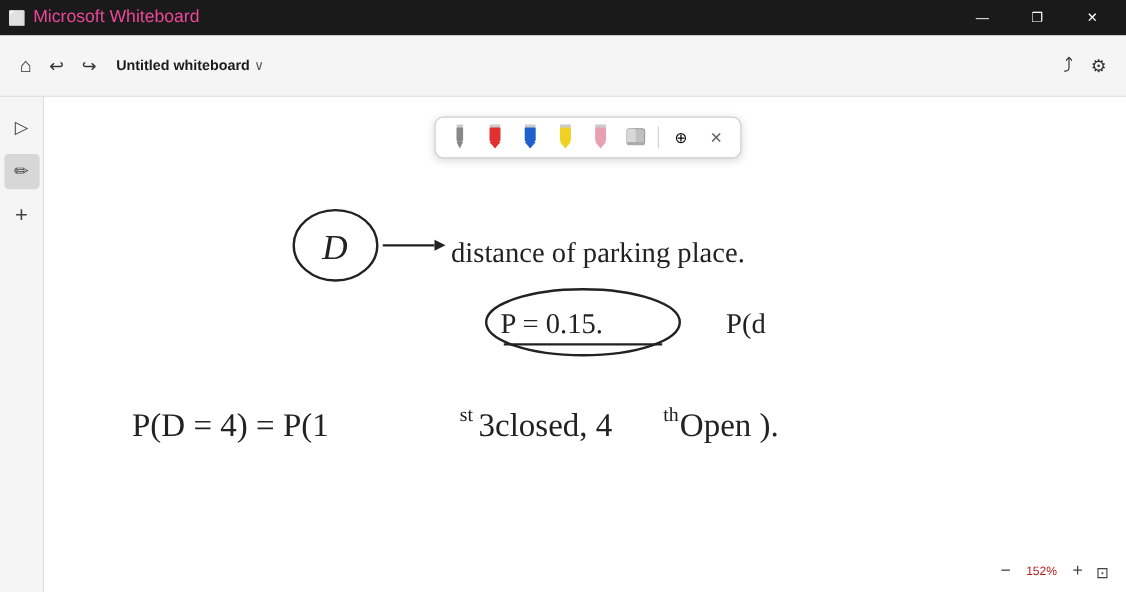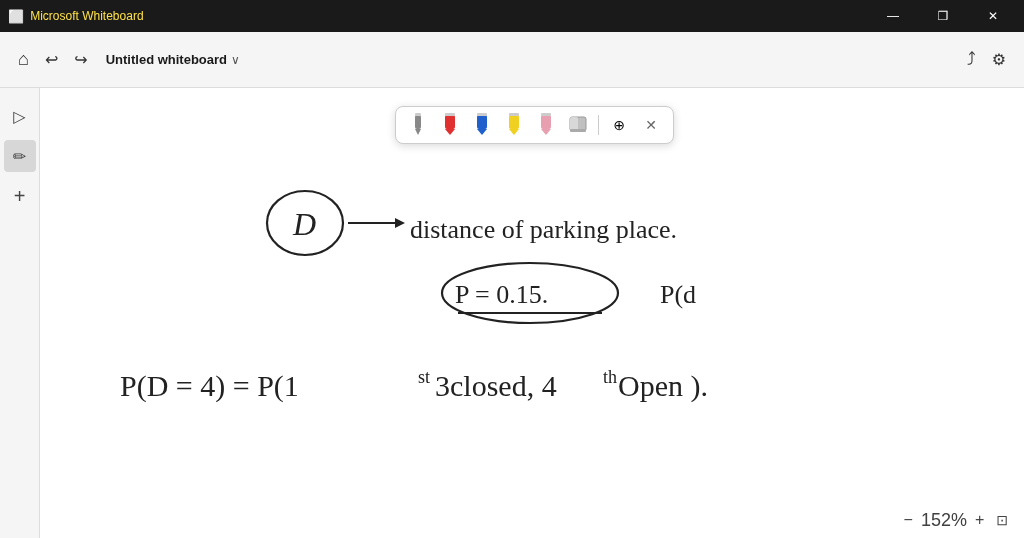--- a/index.html
+++ b/index.html
@@ -188,41 +188,41 @@
       cursor: pointer;
       font-size: 16px;
       color: #444;
       padding: 4px;
       border-radius: 4px;
       display: flex;
       align-items: center;
       justify-content: center;
     }
     #zoom-level {
-      font-size: 18px;
-      color: #404040;
+      font-size: 11px;
+      color: #b91c1c;
       min-width: 40px;
       text-align: center;
     }
 
     
     #whiteboard-svg {
       position: absolute;
       top: 0; left: 0;
       width: 100%;
       height: 100%;
     }
   </style>
 </head>
 <body>
 
 <div id="titlebar">
   <div id="titlebar-left">
     <span style="color:#fff;font-size:13px;">⬜</span>
-    <span style="color:#fde047;font-size:12px;">Microsoft Whiteboard</span>
+    <span style="color:#ec4899;font-size:16px;">Microsoft Whiteboard</span>
   </div>
   <div id="titlebar-controls">
     <button class="win-btn">—</button>
     <button class="win-btn">❐</button>
     <button class="win-btn close">✕</button>
   </div>
 </div>
 
 <div id="toolbar">
   <div id="toolbar-left">

